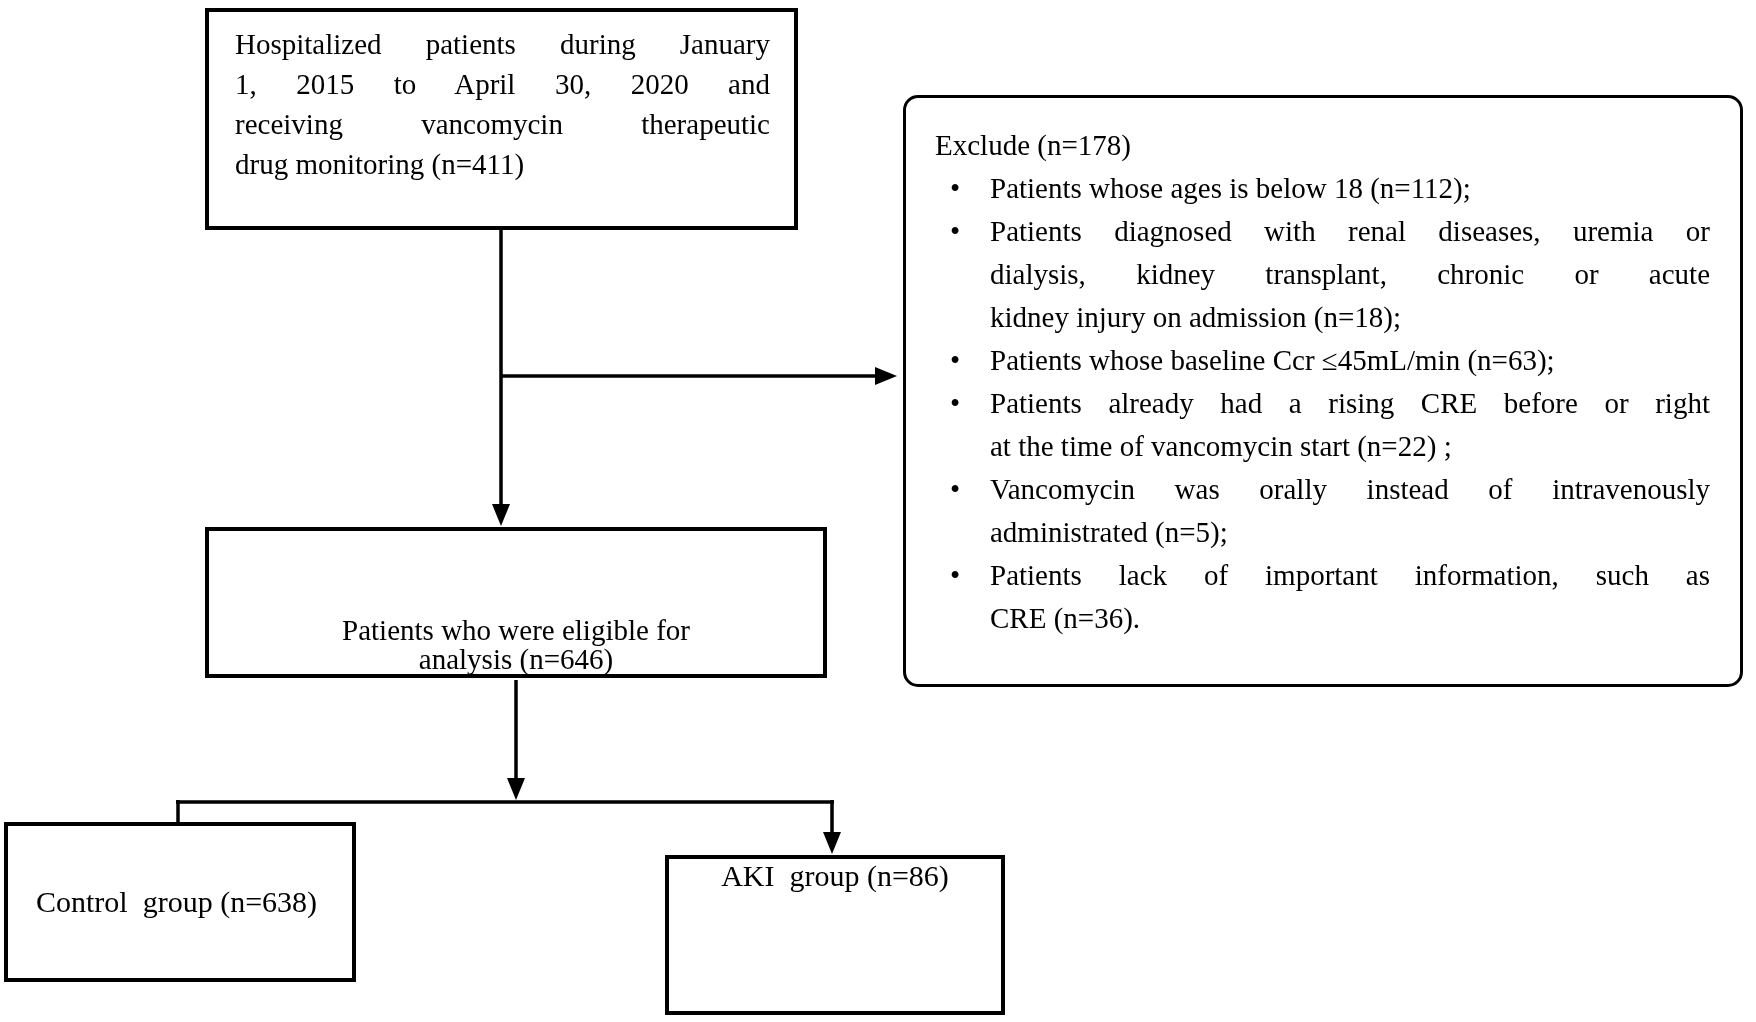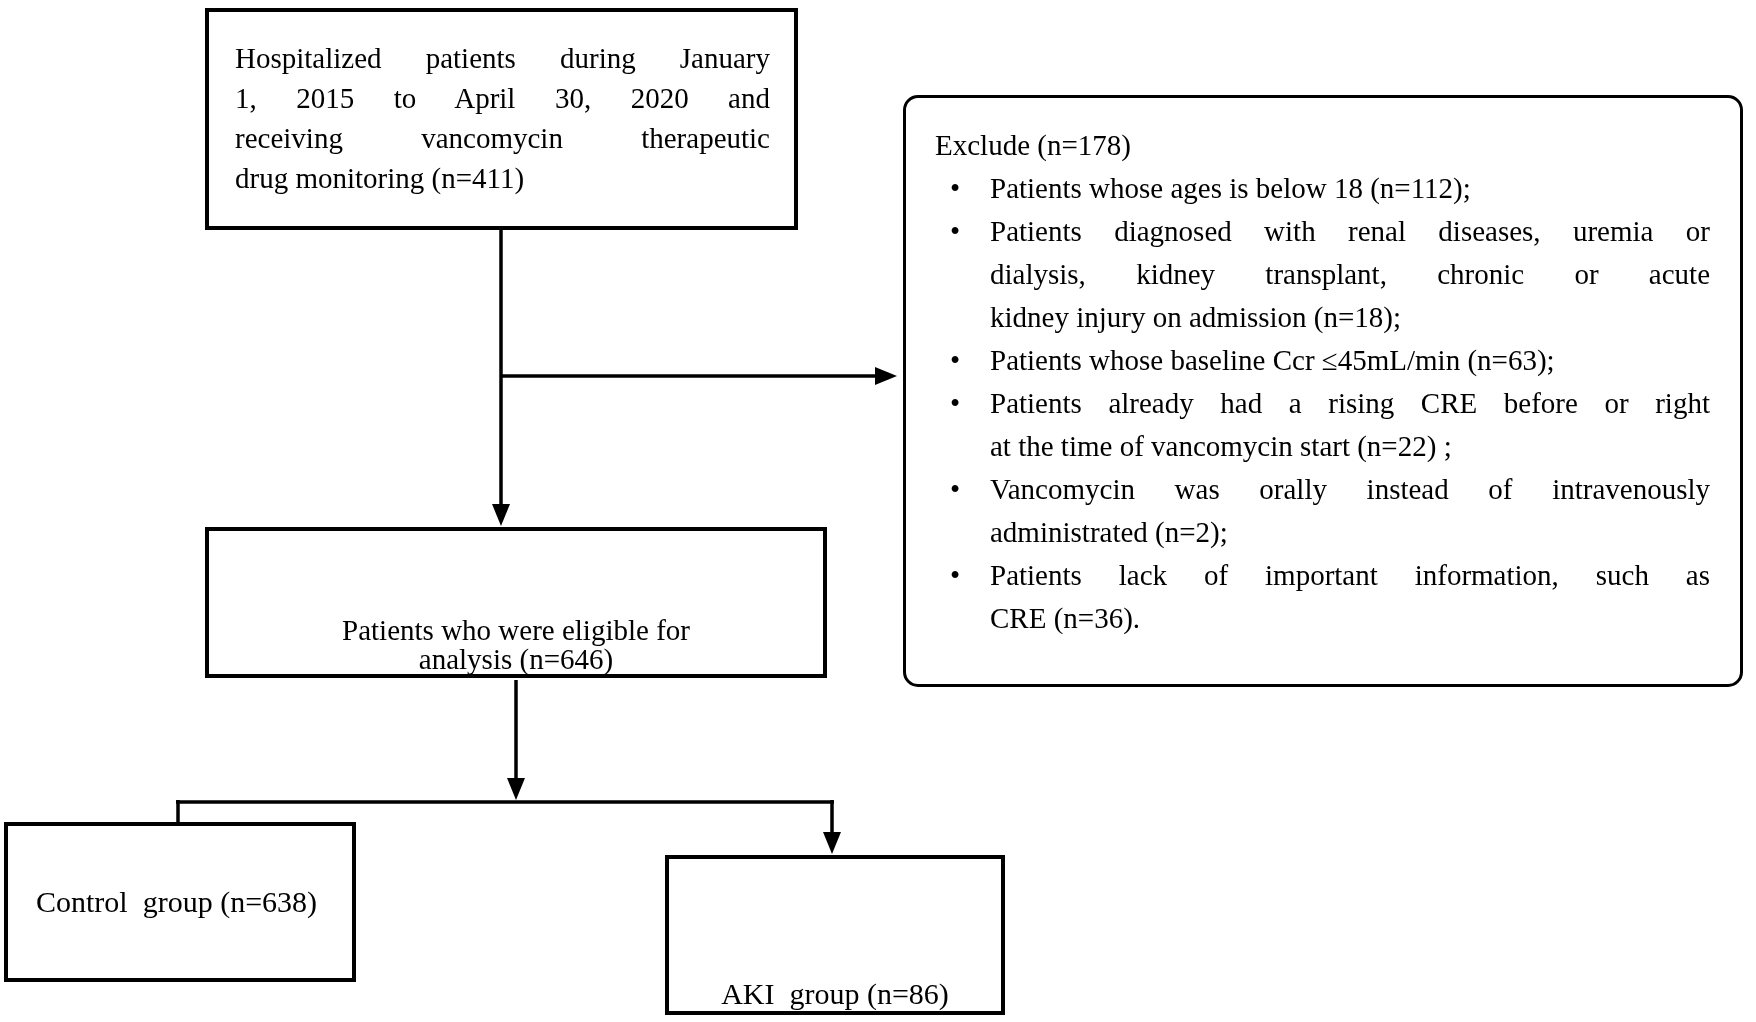--- a/index.html
+++ b/index.html
@@ -25,21 +25,21 @@
   .box {
     position: absolute;
     border: 4px solid #000000;
     background: #ffffff;
     box-sizing: border-box;
   }
   
   .top-box {
     left: 205px; top: 8px;
     width: 593px; height: 222px;
-    padding: 26px 24px 0 26px;
+    padding: 12px 24px 0 26px;
     font-size: 29px;
     line-height: 40px;
   }
   
   .exclude-box {
     left: 903px; top: 95px;
     width: 840px; height: 592px;
     border-width: 3px;
     border-radius: 15px;
     padding: 26px 30px 20px 29px;
@@ -73,21 +73,21 @@
     font-size: 30px;
     display: flex;
     align-items: center;
     padding-left: 28px;
   }
   .aki-box {
     left: 665px; top: 855px;
     width: 340px; height: 160px;
     font-size: 30px;
     display: flex;
-    align-items: flex-end;
+    align-items: flex-start;
     justify-content: center;
   }
   .pre { white-space: pre; }
   
   .jline {
     text-align: justify;
     text-align-last: justify;
   }
   .jline.last {
     text-align-last: left;
@@ -152,21 +152,21 @@
           <div class="ex-bullet">•</div>
           <div class="ex-lines">
             <div class="jline">Patients already had a rising CRE before or right</div>
             <div class="jline last">at the time of vancomycin start (n=22) ;</div>
           </div>
         </div>
         <div class="ex-item">
           <div class="ex-bullet">•</div>
           <div class="ex-lines">
             <div class="jline">Vancomycin was orally instead of intravenously</div>
-            <div class="jline last">administrated (n=2);</div>
+            <div class="jline last">administrated (n=5);</div>
           </div>
         </div>
         <div class="ex-item">
           <div class="ex-bullet">•</div>
           <div class="ex-lines">
             <div class="jline">Patients lack of important information, such as</div>
             <div class="jline last">CRE (n=36).</div>
           </div>
         </div>
       </div>

